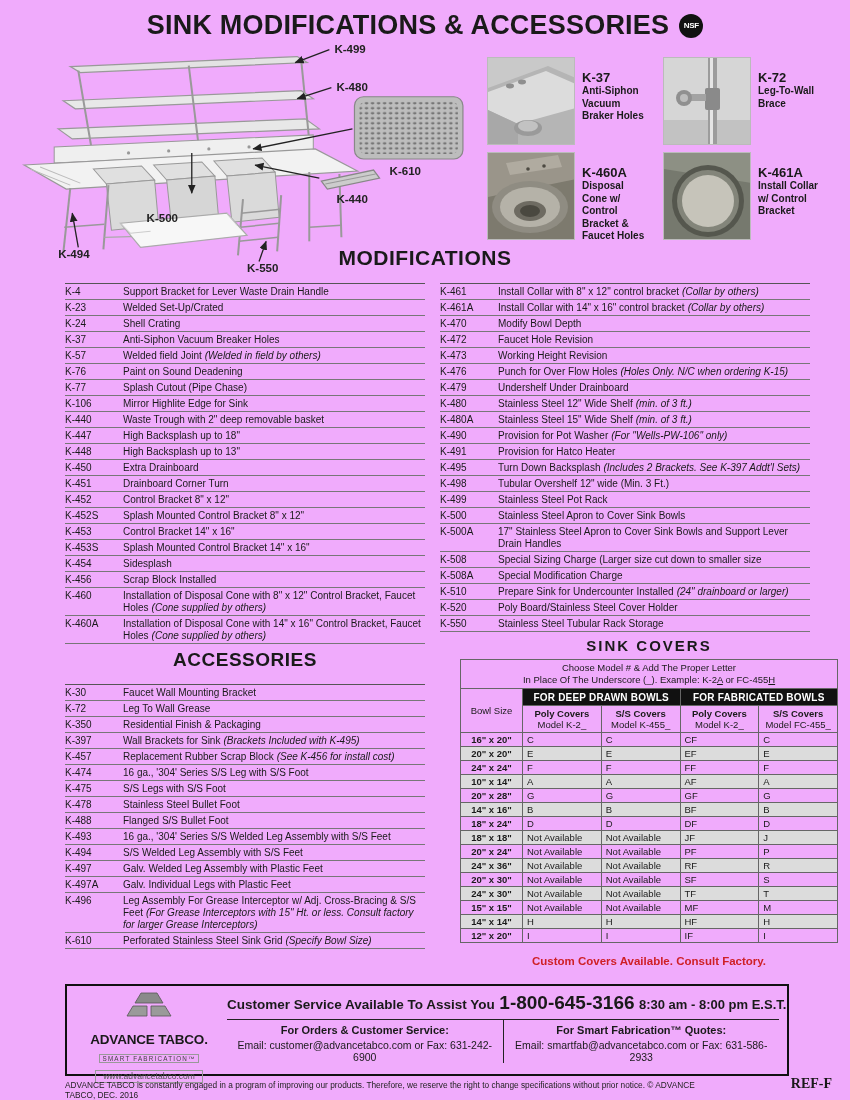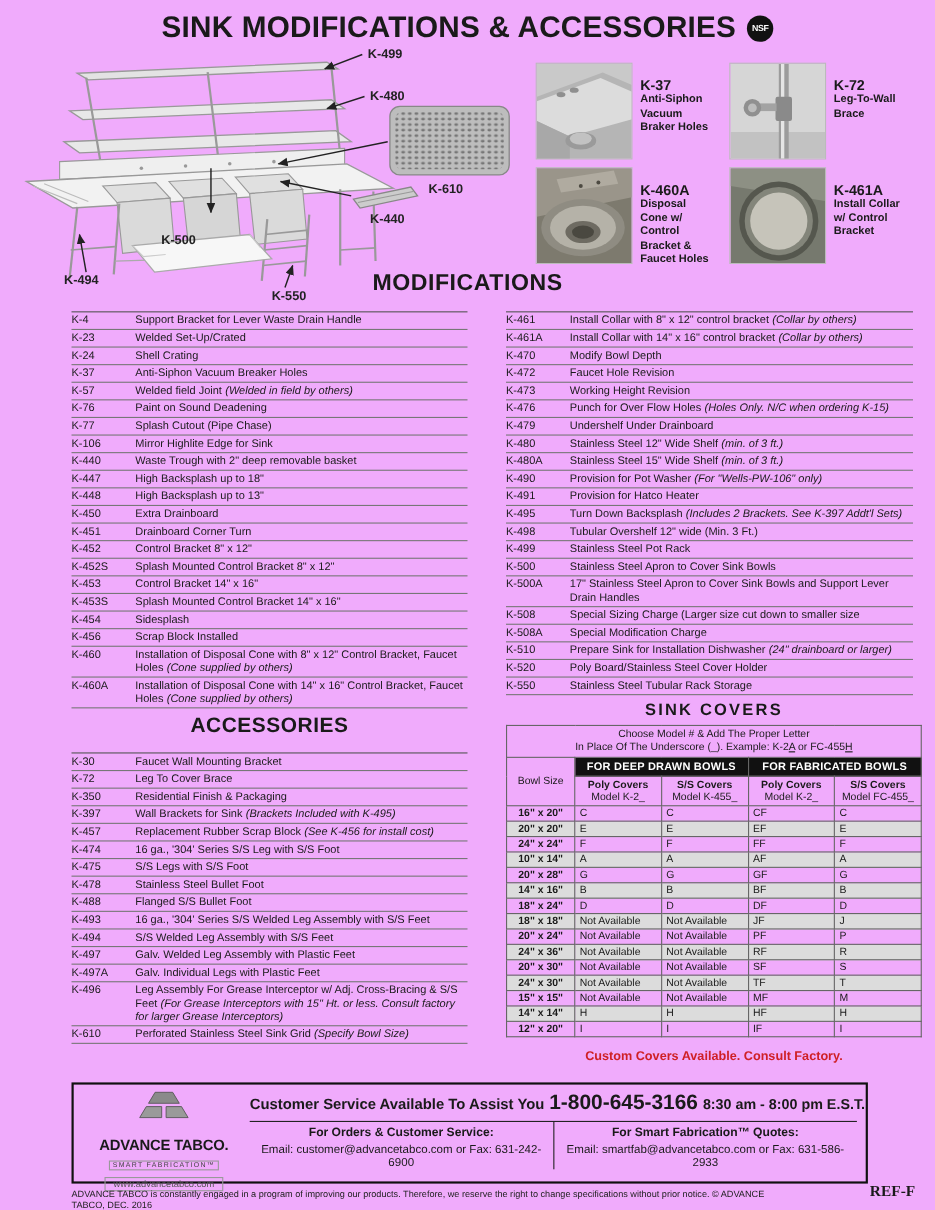--- a/index.html
+++ b/index.html
@@ -30,21 +30,21 @@
   #cov-heading { top:637px; left:460px; width:378px; font-size:15px; letter-spacing:2px; }
 
   
   .ktable { position:absolute; border-top:1px solid #555; font-size:10px; line-height:12px; }
   .krow { display:flex; border-bottom:1px solid #777; padding:2px 0 1px; }
   .kcode { width:58px; flex:none; font-weight:400; }
   .kdesc { flex:1; }
   .note { font-style:italic; }
   .note:not(:empty){ margin-left:3px; }
   #mod-left  { left:65px;  top:283px; width:360px; }
-  #mod-right { left:460px; top:283px; width:370px; }
+  #mod-right { left:440px; top:283px; width:370px; }
   #acc-table { left:65px;  top:684px; width:360px; }
 
   
   .covers-wrap { position:absolute; left:460px; top:659px; width:378px; }
   table.covers { border-collapse:collapse; table-layout:fixed; width:378px; font-size:9.5px; border:1.5px solid #444; }
   table.covers td, table.covers th { border:1px solid #666; padding:1px 4px; vertical-align:middle; }
   .covers .intro { text-align:center; font-size:9.5px; line-height:12px; padding:2px; font-weight:400; }
   .covers .grp { background:#111; color:#fff; font-size:10px; font-weight:800; text-align:center; padding:2.5px 0; letter-spacing:0.2px;margin-left:12px; }
   .covers .bowl-hd { text-align:center; font-weight:400; font-size:9.5px; }
   .covers .colhd { text-align:center; font-weight:400; padding:2px; line-height:11px; }
@@ -433,21 +433,21 @@
     <span class="kdesc"><span>Special Sizing Charge (Larger size cut down to smaller size</span><span class="note"></span></span>
   </div>
 
   <div class="krow">
     <span class="kcode">K-508A</span>
     <span class="kdesc"><span>Special Modification Charge</span><span class="note"></span></span>
   </div>
 
   <div class="krow">
     <span class="kcode">K-510</span>
-    <span class="kdesc"><span>Prepare Sink for Installation Dishwasher</span><span class="note">(24" drainboard or larger)</span></span>
+    <span class="kdesc"><span>Prepare Sink for Undercounter Installed</span><span class="note">(24" drainboard or larger)</span></span>
   </div>
 
   <div class="krow">
     <span class="kcode">K-520</span>
     <span class="kdesc"><span>Poly Board/Stainless Steel Cover Holder</span><span class="note"></span></span>
   </div>
 
   <div class="krow">
     <span class="kcode">K-550</span>
     <span class="kdesc"><span>Stainless Steel Tubular Rack Storage</span><span class="note"></span></span>
@@ -456,21 +456,21 @@
 
   <div class="sec-heading" id="acc-heading">ACCESSORIES</div>
   <div class="ktable" id="acc-table">
   <div class="krow">
     <span class="kcode">K-30</span>
     <span class="kdesc"><span>Faucet Wall Mounting Bracket</span><span class="note"></span></span>
   </div>
 
   <div class="krow">
     <span class="kcode">K-72</span>
-    <span class="kdesc"><span>Leg To Cover Brace</span><span class="note"></span></span>
+    <span class="kdesc"><span>Leg To Wall Grease</span><span class="note"></span></span>
   </div>
 
   <div class="krow">
     <span class="kcode">K-350</span>
     <span class="kdesc"><span>Residential Finish &amp; Packaging</span><span class="note"></span></span>
   </div>
 
   <div class="krow">
     <span class="kcode">K-397</span>
     <span class="kdesc"><span>Wall Brackets for Sink</span><span class="note">(Brackets Included with K-495)</span></span>

